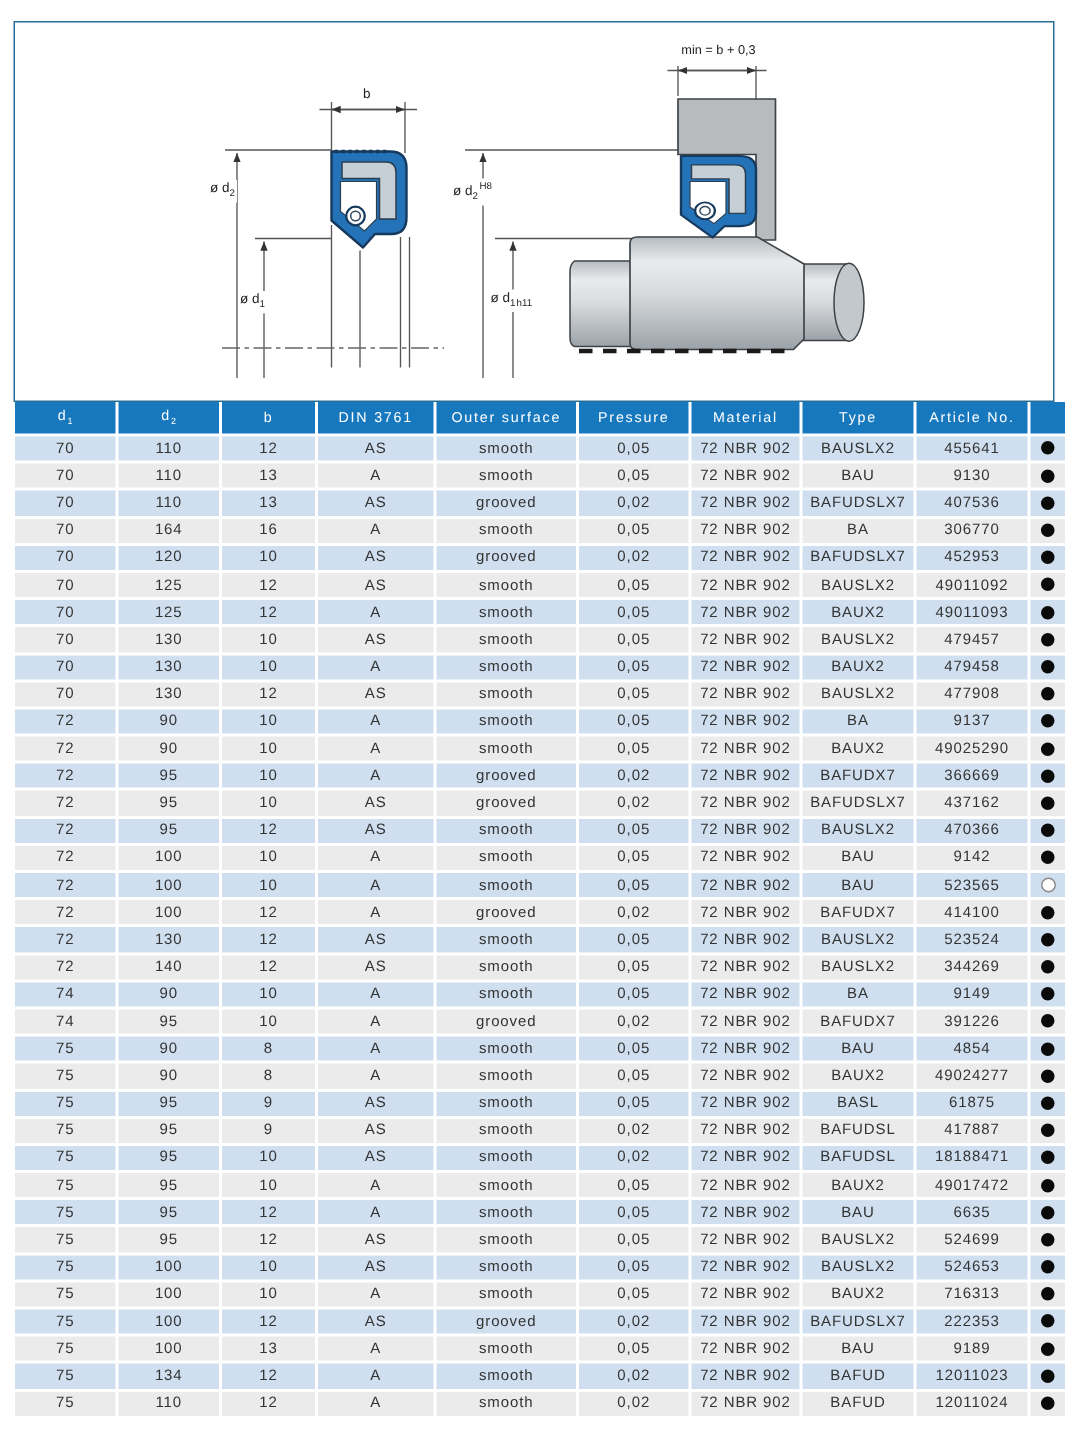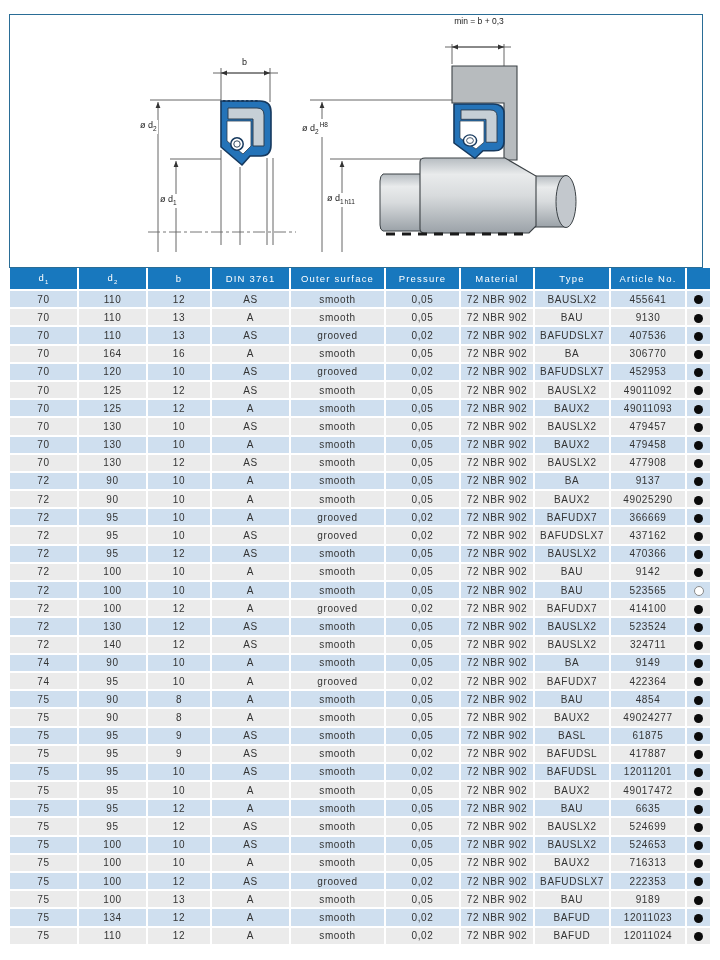--- a/index.html
+++ b/index.html
@@ -127,21 +127,21 @@
       </g>
     </g>
   </svg>
 
   <div class="dim-label" style="left:241px; top:57px; background:transparent;"><span>b</span></div>
 
   <div class="dim-label" style="left:139px; top:120px;"><span>ø d</span><sub>2</sub></div>
 
   <div class="dim-label" style="left:159px; top:194px;"><span>ø d</span><sub>1</sub></div>
 
-  <div class="dim-label" style="left:438px; top:16px; width:80px; text-align:center; font-size:8.5px; background:transparent;"><span>min = b + 0,3</span></div>
+  <div class="dim-label" style="left:438px; top:28px; width:80px; text-align:center; font-size:8.5px; background:transparent;"><span>min = b + 0,3</span></div>
 
   <div class="dim-label" style="left:301px; top:119px;"><span>ø d</span><sub>2</sub><span class="tolsup">H8</span></div>
 
   <div class="dim-label" style="left:326px; top:193px;"><span>ø d</span><sub>1</sub> <sub>h11</sub></div>
 
   <div class="table-wrap">
     <table>
       <colgroup>
         <col style="width:68px">
           <col style="width:69px">
@@ -399,21 +399,21 @@
           </tr>
           <tr class="row-gray">
             <td>72</td>
             <td>140</td>
             <td>12</td>
             <td>AS</td>
             <td>smooth</td>
             <td>0,05</td>
             <td>72 NBR 902</td>
             <td>BAUSLX2</td>
-            <td>324711</td>
+            <td>344269</td>
             <td><span class="dot"></span></td>
           </tr>
           <tr class="row-blue">
             <td>74</td>
             <td>90</td>
             <td>10</td>
             <td>A</td>
             <td>smooth</td>
             <td>0,05</td>
             <td>72 NBR 902</td>
@@ -423,21 +423,21 @@
           </tr>
           <tr class="row-gray">
             <td>74</td>
             <td>95</td>
             <td>10</td>
             <td>A</td>
             <td>grooved</td>
             <td>0,02</td>
             <td>72 NBR 902</td>
             <td>BAFUDX7</td>
-            <td>422364</td>
+            <td>391226</td>
             <td><span class="dot"></span></td>
           </tr>
           <tr class="row-blue">
             <td>75</td>
             <td>90</td>
             <td>8</td>
             <td>A</td>
             <td>smooth</td>
             <td>0,05</td>
             <td>72 NBR 902</td>
@@ -483,21 +483,21 @@
           </tr>
           <tr class="row-blue">
             <td>75</td>
             <td>95</td>
             <td>10</td>
             <td>AS</td>
             <td>smooth</td>
             <td>0,02</td>
             <td>72 NBR 902</td>
             <td>BAFUDSL</td>
-            <td>12011201</td>
+            <td>18188471</td>
             <td><span class="dot"></span></td>
           </tr>
           <tr class="row-gray">
             <td>75</td>
             <td>95</td>
             <td>10</td>
             <td>A</td>
             <td>smooth</td>
             <td>0,05</td>
             <td>72 NBR 902</td>

